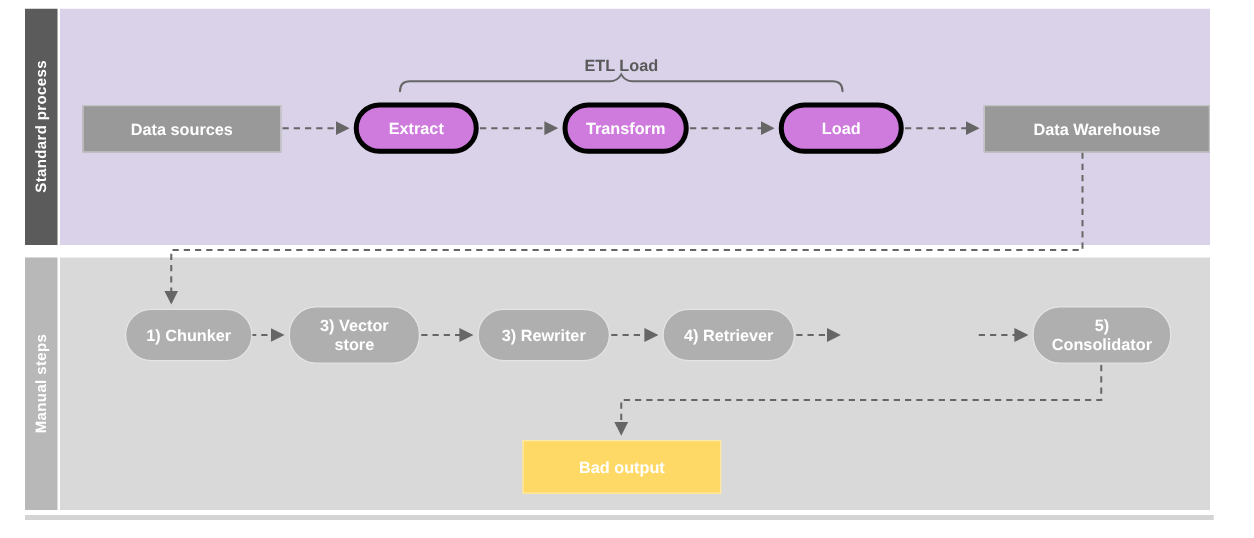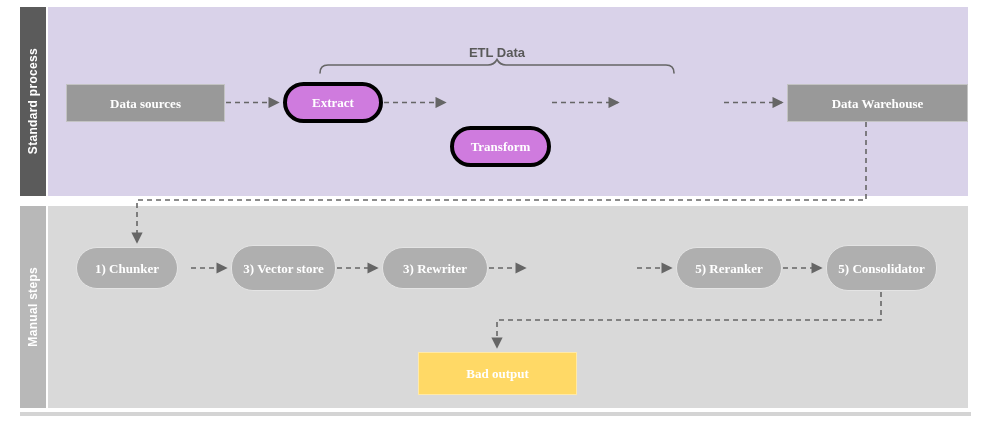--- a/index.html
+++ b/index.html
@@ -11,33 +11,33 @@
                  font-weight:bold;font-size:12px;letter-spacing:.3px;white-space:nowrap;}
   #lane1-bar{left:20px;top:7px;width:26px;height:189px;background:#5b5b5b;}
   #lane1-body{position:absolute;left:48px;top:7px;width:920px;height:189px;background:#d9d2e9;}
   #lane2-bar{left:20px;top:206px;width:26px;height:202px;background:#b8b8b8;}
   #lane2-body{position:absolute;left:48px;top:206px;width:920px;height:202px;background:#d9d9d9;}
   #bottom-strip{position:absolute;left:20px;top:412px;width:951px;height:4px;background:#d4d4d4;}
 
   
   .node{position:absolute;display:flex;align-items:center;justify-content:center;
         text-align:center;color:#ffffff;font-weight:bold;font-size:13px;line-height:15px;
-        box-sizing:border-box;font-family:Liberation Serif, serif;}
+        box-sizing:border-box;}
   .rect-gray{background:#999999;border:1px solid #c3c3c3;}
   .pill-purple{background:#cf7bde;border:4px solid #000000;border-radius:21px;}
   .pill-gray{background:#afafaf;border:1px solid #e4e4e4;border-radius:22px;}
   .rect-yellow{background:#ffd966;border:1px solid #ffe9a8;}
 
   #node-data-sources{left:66px;top:84px;width:159px;height:38px;}
   #node-extract{left:283px;top:82px;width:100px;height:41px;}
-  #node-transform{left:450px;top:82px;width:101px;height:41px;margin-top:44px;}
+  #node-transform{left:450px;top:82px;width:101px;height:41px;}
   #node-load{left:623px;top:82px;width:100px;height:41px;}
   #node-data-warehouse{left:787px;top:84px;width:181px;height:38px;}
 
-  #node-chunker{left:76px;top:247px;width:102px;height:42px;text-align:center;}
+  #node-chunker{left:100px;top:247px;width:102px;height:42px;text-align:center;}
   #node-vector-store{left:231px;top:245px;width:105px;height:46px;padding:0 10px;}
   #node-rewriter{left:382px;top:247px;width:106px;height:42px;text-align:right;}
   #node-retriever{left:530px;top:247px;width:106px;height:42px;}
   #node-reranker{left:676px;top:247px;width:106px;height:42px;}
   #node-consolidator{left:826px;top:245px;width:111px;height:46px;padding:0 9px;}
   #node-bad-output{left:418px;top:352px;width:159px;height:43px;text-align:center;}
 
   
   #etl-tools-label{position:absolute;left:437px;top:45px;width:120px;text-align:center;
                    color:#595959;font-weight:bold;font-size:13px;}
@@ -74,27 +74,28 @@
       <path d="M191,268 L226,268" marker-end="url(#arrow)"></path>
       <path d="M337,268 L377,268" marker-end="url(#arrow)"></path>
       <path d="M489,268 L525,268" marker-end="url(#arrow)"></path>
       <path d="M637,268 L671,268" marker-end="url(#arrow)"></path>
       <path d="M783,268 L821,268" marker-end="url(#arrow)"></path>
       <path d="M881,292 L881,320 L497,320 L497,347" marker-end="url(#arrow)"></path>
     </g>
     <path d="M320,73 Q320,65 328,65 L488,65 Q494,65 497,59.5 Q500,65 506,65 L666,65 Q674,65 674,73" stroke="#666666" stroke-width="1.6" fill="none" stroke-linecap="round"></path>
   </svg>
 
-  <div id="etl-tools-label">ETL Data</div>
+  <div id="etl-tools-label">ETL Load</div>
 
   <div id="node-data-sources" class="node rect-gray">Data sources</div>
   <div id="node-extract" class="node pill-purple">Extract</div>
   <div id="node-transform" class="node pill-purple">Transform</div>
+  <div id="node-load" class="node pill-purple">Load</div>
   <div id="node-data-warehouse" class="node rect-gray">Data Warehouse</div>
 
   <div id="node-chunker" class="node pill-gray">1) Chunker</div>
   <div id="node-vector-store" class="node pill-gray">3) Vector store</div>
   <div id="node-rewriter" class="node pill-gray">3) Rewriter</div>
-  <div id="node-reranker" class="node pill-gray">5) Reranker</div>
+  <div id="node-retriever" class="node pill-gray">4) Retriever</div>
   <div id="node-consolidator" class="node pill-gray">5) Consolidator</div>
   <div id="node-bad-output" class="node rect-yellow">Bad output</div>
 
 </div>
 
 </body></html>

